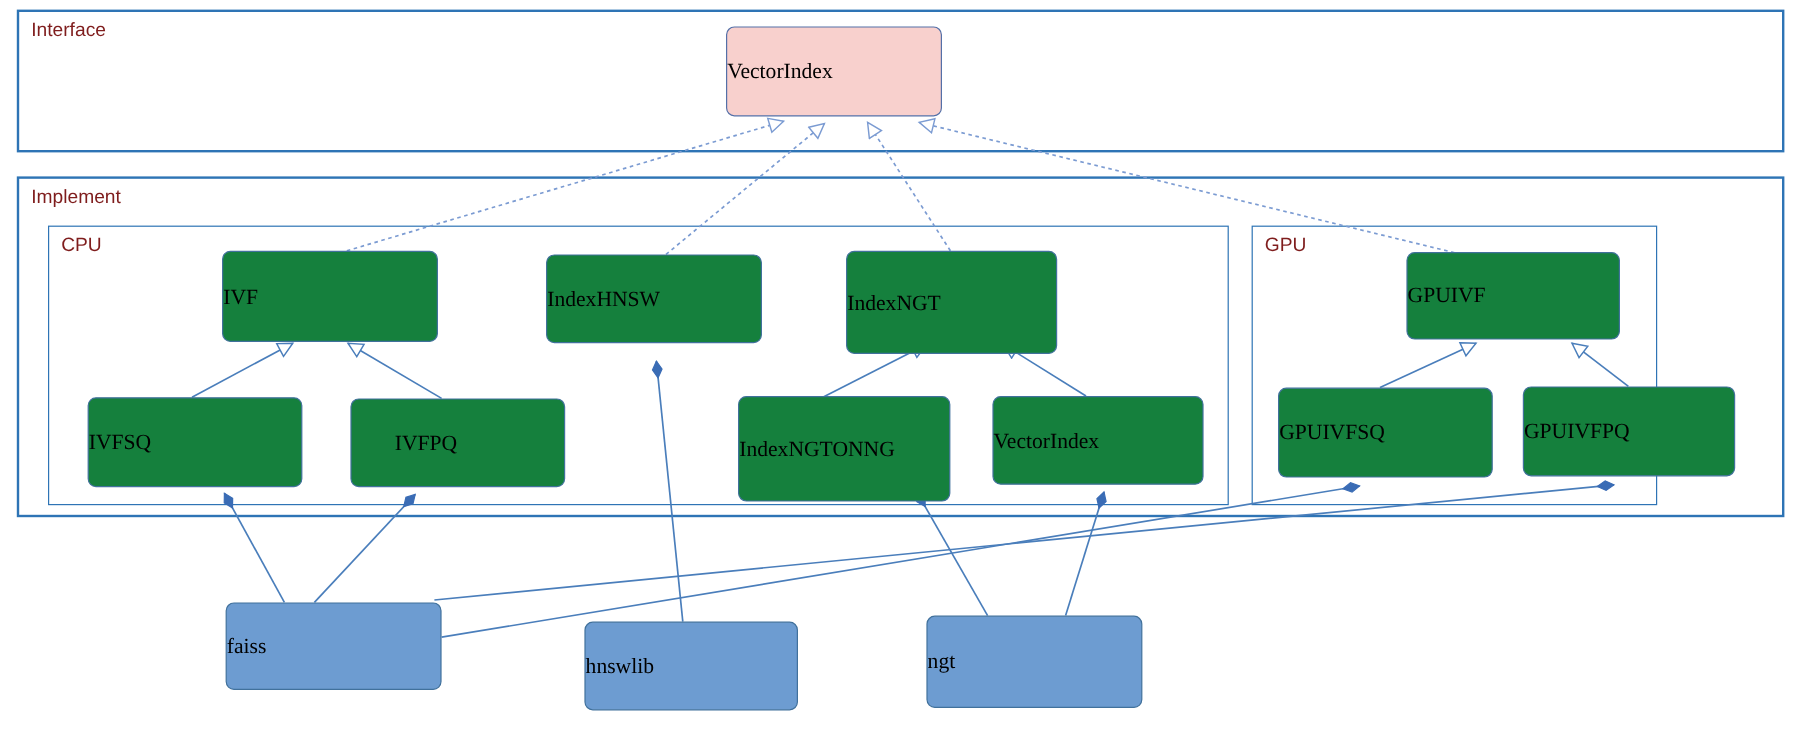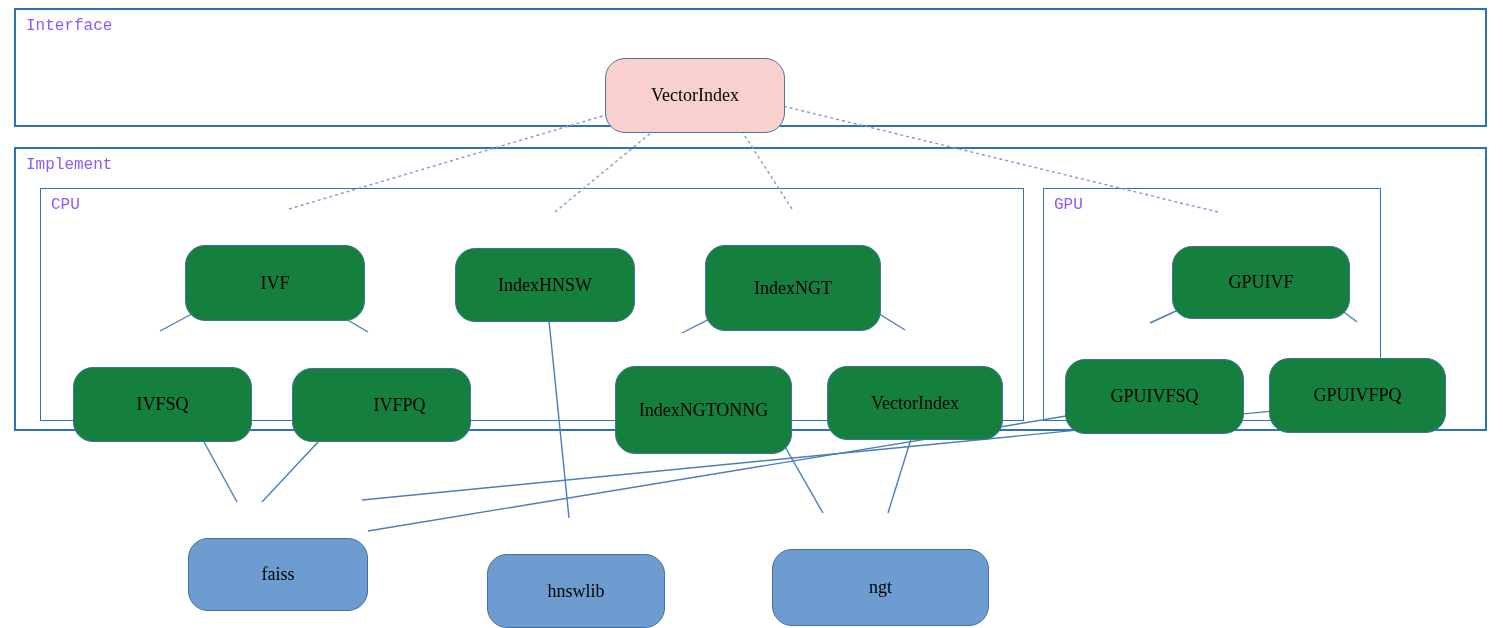--- a/index.html
+++ b/index.html
@@ -6,44 +6,44 @@
   .stage {
     position:relative; width:1503px; height:628px; background:#ffffff;
     font-family:"Liberation Sans", sans-serif; overflow:hidden;
   }
   
   .container {
     position:absolute; border:2px solid #2e74b5; background:transparent;
     box-sizing:border-box;
   }
   .clabel {
-    position:absolute; top:7px; left:10px; font-size:16px; color:#8b5cf6;
-    font-family:Liberation Mono, monospace;
+    position:absolute; top:7px; left:10px; font-size:16px; color:#7f1d1d;
+    font-family:Liberation Sans, sans-serif;
   }
   .clabel.misspelled {
     text-decoration-line:underline underline;
     text-decoration:underline wavy #d22;
     text-decoration-thickness:1px; text-underline-offset:4px;
   }
   #c-interface  { left:14px;  top:8px;   width:1473px; height:119px; }
   #c-implement  { left:14px;  top:147px; width:1473px; height:284px; }
   #c-cpu        { left:40px;  top:188px; width:984px;  height:233px; border-width:1.5px; }
   #c-gpu        { left:1043px;top:188px; width:338px;  height:233px; border-width:1.5px; }
   #c-thirdparty { left:14px;  top:444px; width:1473px; height:168px; }
   
   svg.edges { position:absolute; left:0; top:0; z-index:2; }
   .edge { fill:none; }
   .edge.inheritance { stroke:#4a7ebb; stroke-width:1.4; }
   .edge.composition { stroke:#4a7ebb; stroke-width:1.4; }
   .edge.realization { stroke:#7b9bd2; stroke-width:1.4; stroke-dasharray:3 3; }
   
   .node {
     position:absolute; z-index:3; box-sizing:border-box;
-    border:1.6px solid #41719c; border-radius:20px;
-    display:flex; align-items:center; justify-content:center;margin-top:36px;
+    border:1.6px solid #41719c; border-radius:7px;
+    display:flex; align-items:center; justify-content:flex-start;
   }
   .node .nlabel {
     font-family:"Liberation Serif", serif; font-size:18px; color:#000;
     white-space:nowrap;
   }
   .node.interface { background:#f8d0cd; border-color:#5470a8; }
   .node.impl      { background:#15803d; }
   .node.lib       { background:#6d9cd1; }
 </style>
 </head>
@@ -128,18 +128,18 @@
       </div>
       <div class="node impl" style="left: 1269px; top: 322px; width: 177px; height: 75px;">
         <span class="nlabel">GPUIVFPQ</span>
       </div>
       <div class="node lib" style="left: 188px; top: 502px; width: 180px; height: 73px;">
         <span class="nlabel">faiss</span>
       </div>
       <div class="node lib" style="left: 487px; top: 518px; width: 178px; height: 74px;">
         <span class="nlabel">hnswlib</span>
       </div>
-      <div class="node lib" style="left: 772px; top: 513px; width: 217px; height: 77px;">
+      <div class="node lib" style="left: 772px; top: 513px; width: 180px; height: 77px;">
         <span class="nlabel">ngt</span>
       </div>
     </div>
 
 </div>
 
 </body></html>

